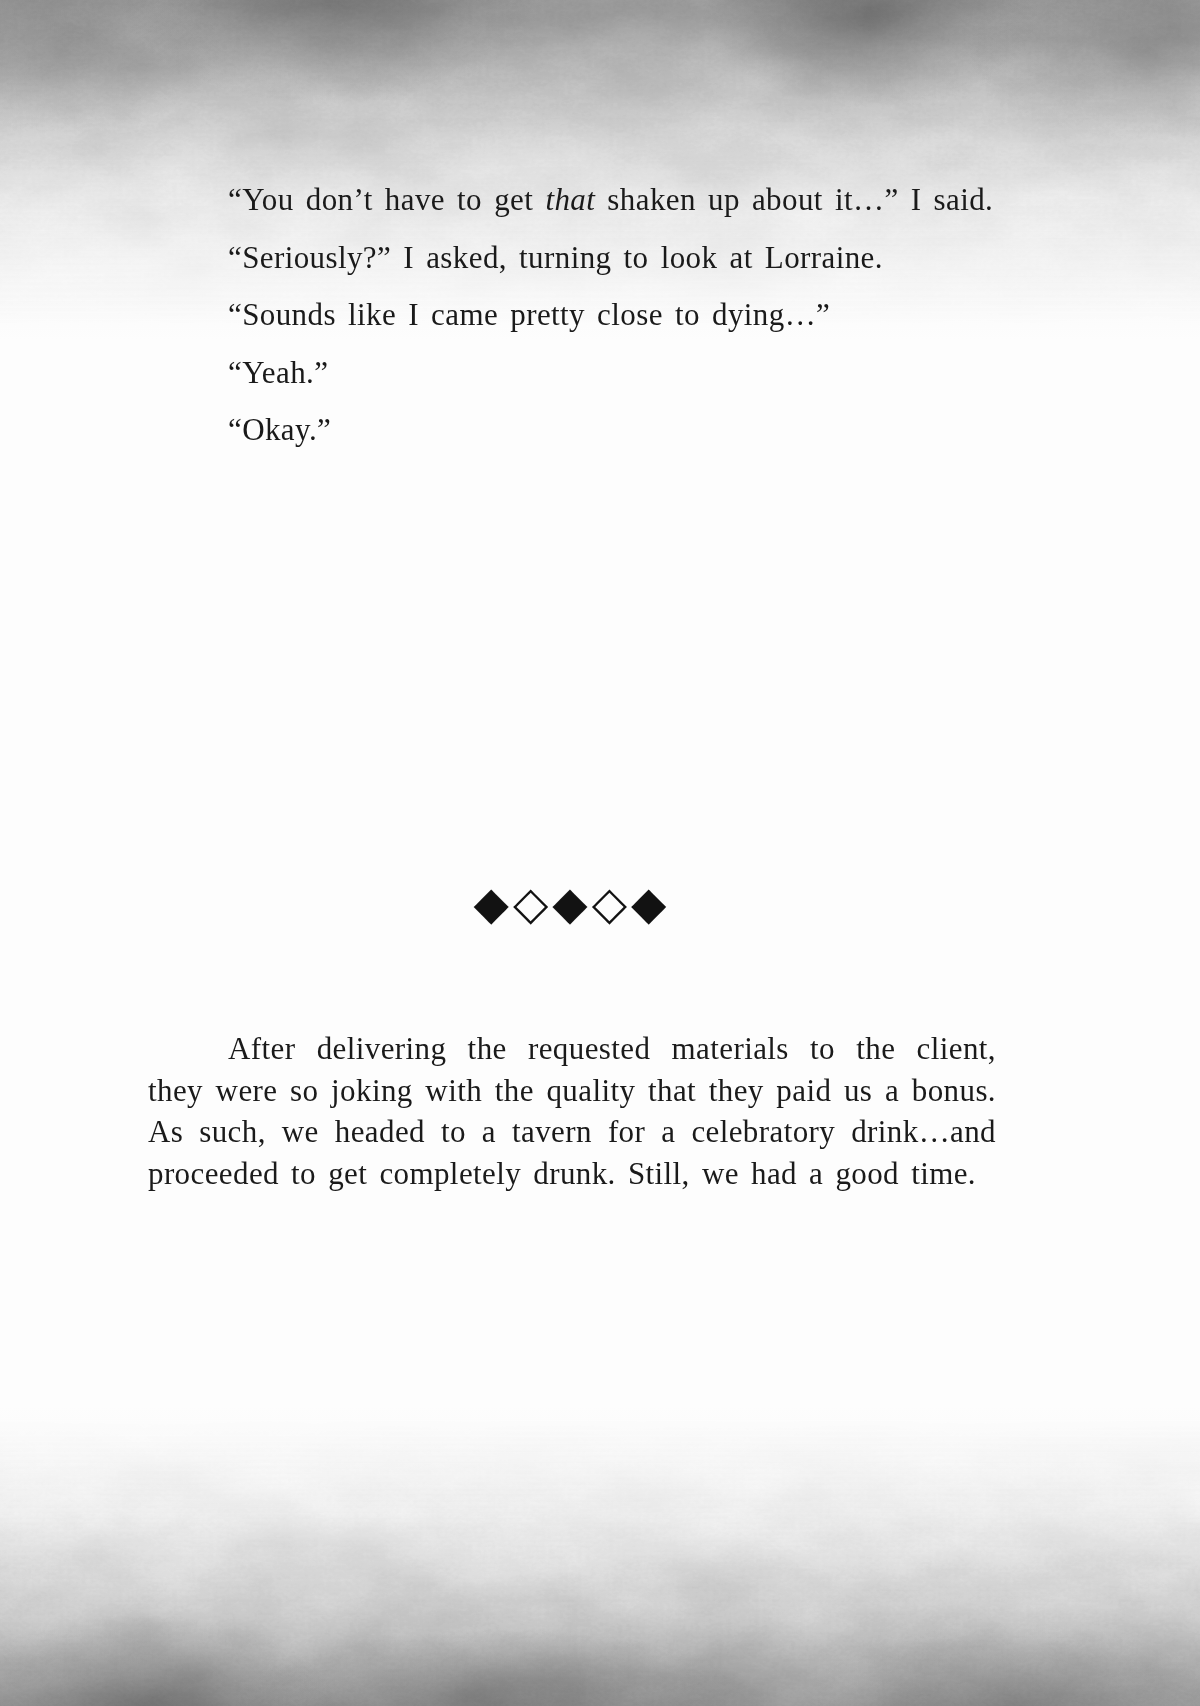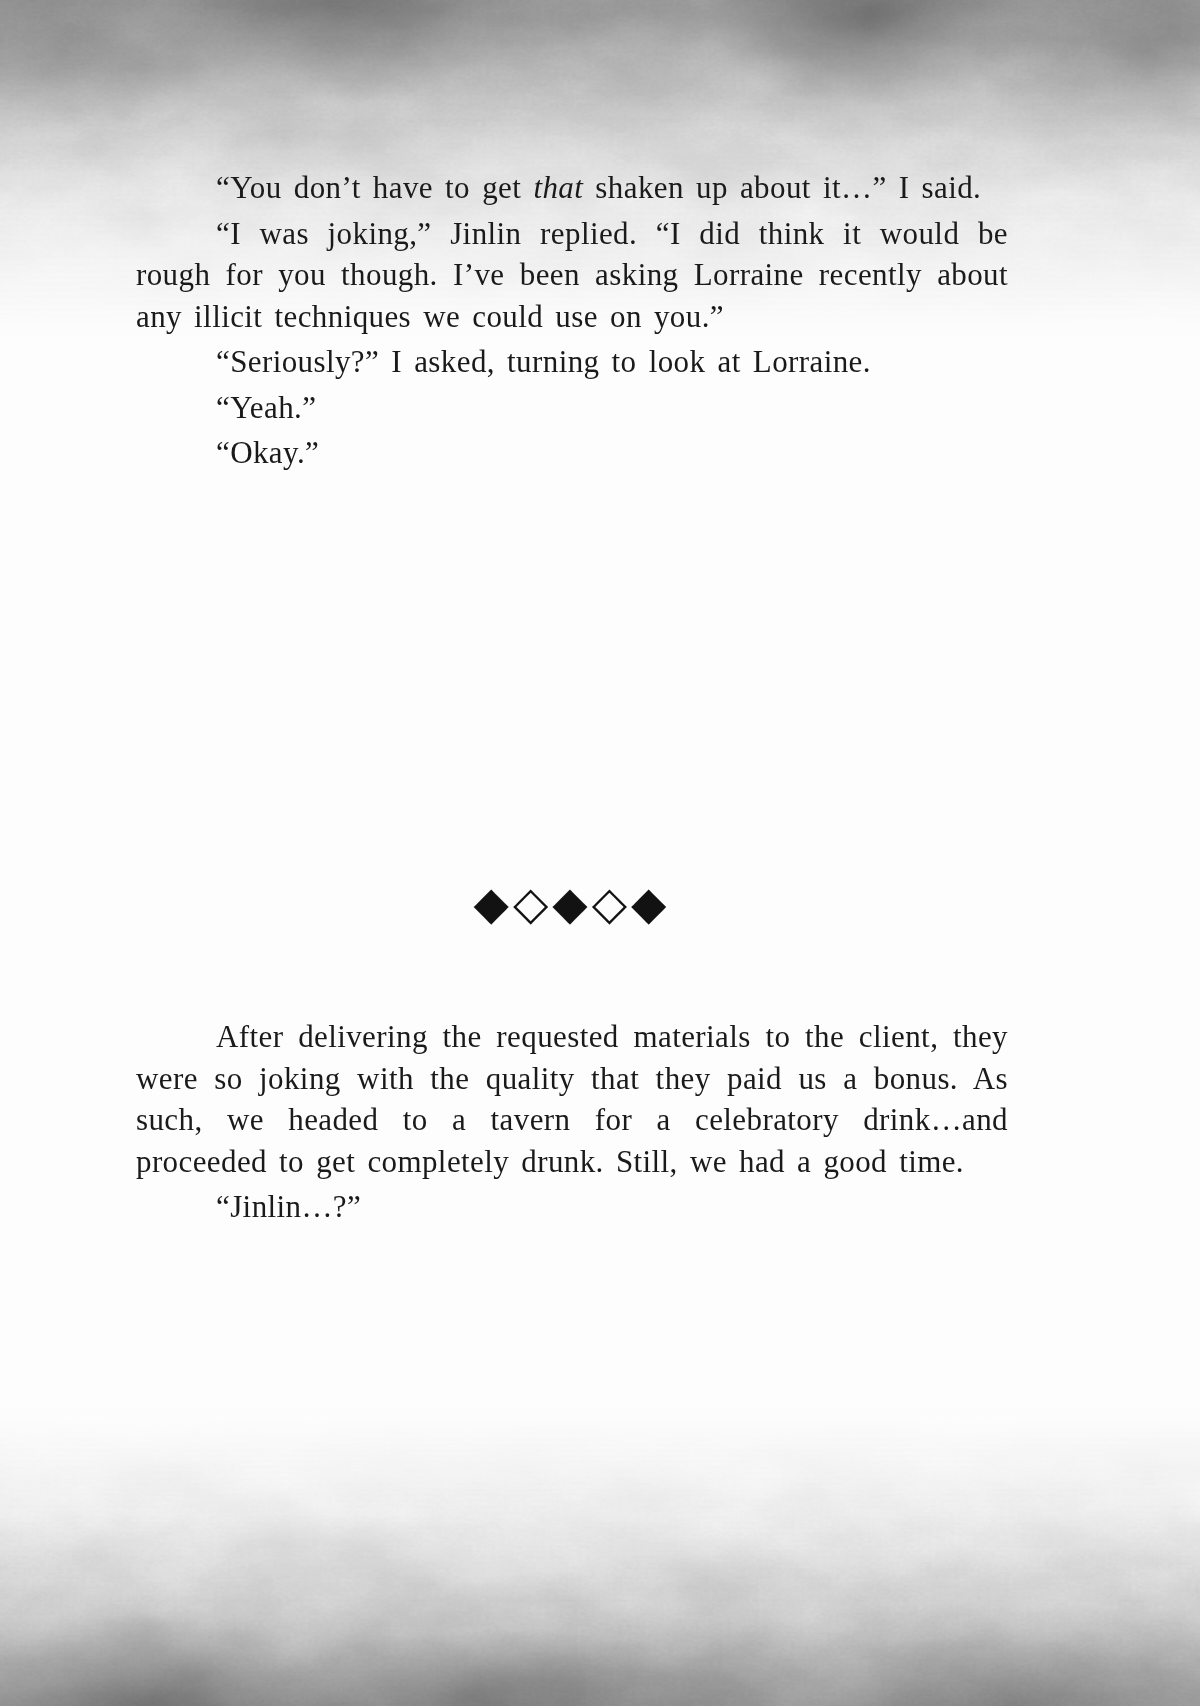--- a/index.html
+++ b/index.html
@@ -72,21 +72,21 @@
   }
   .block {
     position: absolute;
     left: 0;
     width: 880px;
     text-align: justify;
   }
   .block-before { top: 163px; }
   .block-after  { top: 1012px; }
   .block p {
-    margin: 4px;
+    margin: 16px;
     padding: 0;
     text-indent: 80px;
   }
   .block em { font-style: italic; }
   
   .scene-break {
     position: absolute;
     left: 0;
     top: 880px;
     width: 880px;
@@ -141,25 +141,24 @@
   <div class="tex tex-bottom">
     <svg class="noise">
       <rect width="100%" height="100%" filter="url(#paperCloud)"></rect>
       <rect width="100%" height="100%" filter="url(#paperGrain)" style="mix-blend-mode:multiply"></rect>
     </svg>
   </div>
 
   <main class="text-col">
     <section id="block-before" class="block block-before">
         <p><span>“You don’t have to get </span><em>that</em><span> shaken up about it…” I said.</span></p>
-        <p><span>“I was joking,” Jinlin replied. “I did think it would be rough for you though. I’ve been asking Lorraine recently about any illicit techniques we could use on you.”</span></p>
         <p><span>“Seriously?” I asked, turning to look at Lorraine.</span></p>
+        <p><span>“Sounds like I came pretty close to dying…”</span></p>
         <p><span>“Yeah.”</span></p>
         <p><span>“Okay.”</span></p>
       </section>
     <div id="scene-break" class="scene-break"><span class="diamond filled">◆</span><span class="diamond outline">◇</span><span class="diamond filled">◆</span><span class="diamond outline">◇</span><span class="diamond filled">◆</span></div>
     <section id="block-after" class="block block-after">
         <p><span>After delivering the requested materials to the client, they were so joking with the quality that they paid us a bonus. As such, we headed to a tavern for a celebratory drink…and proceeded to get completely drunk. Still, we had a good time.</span></p>
-        <p><span>“Jinlin…?”</span></p>
       </section>
   </main>
 
 </div>
 
 </body></html>

